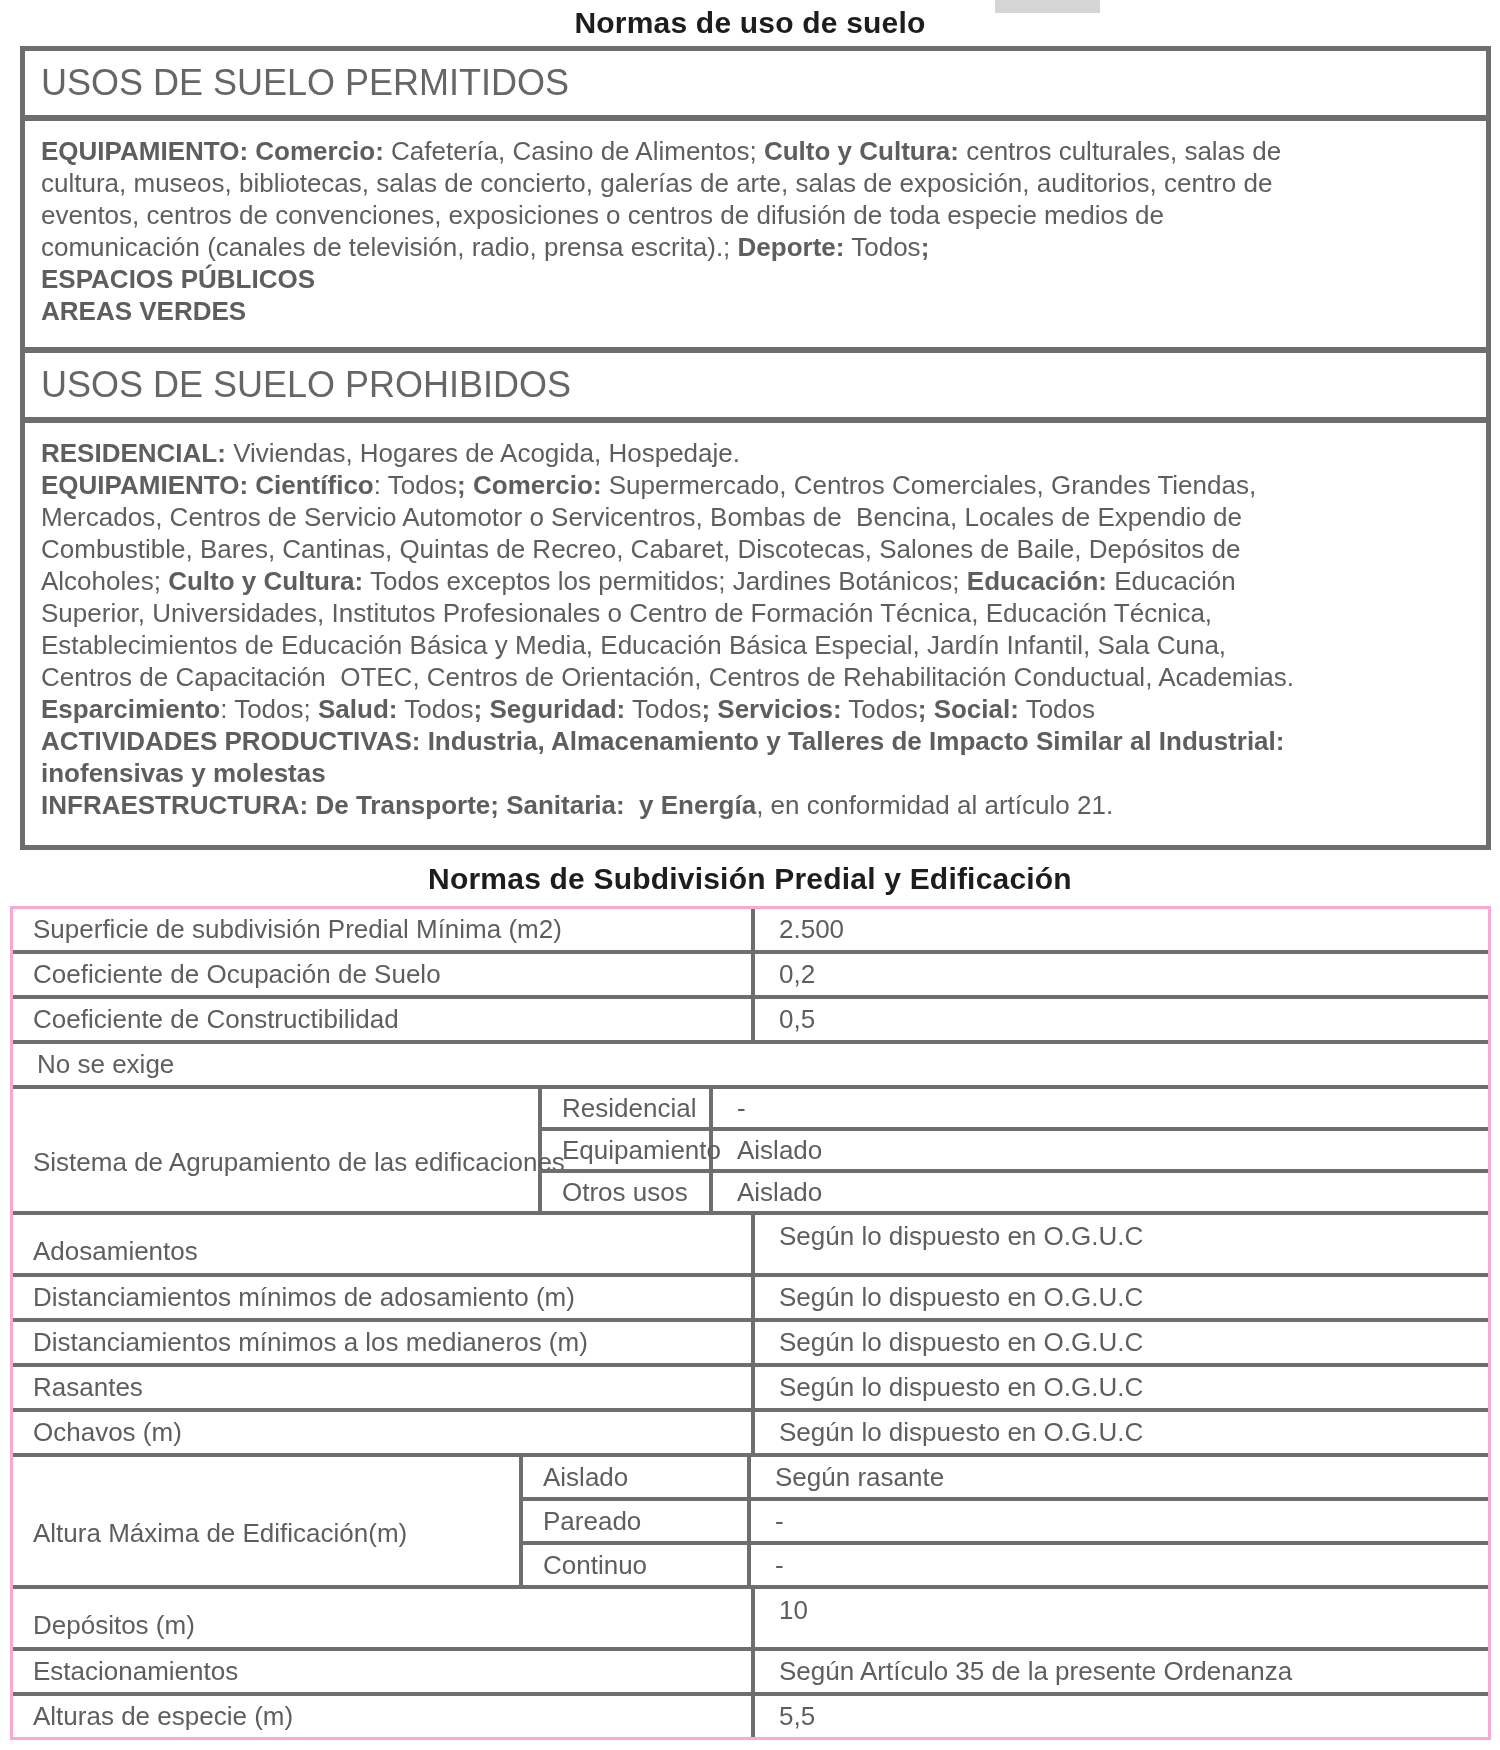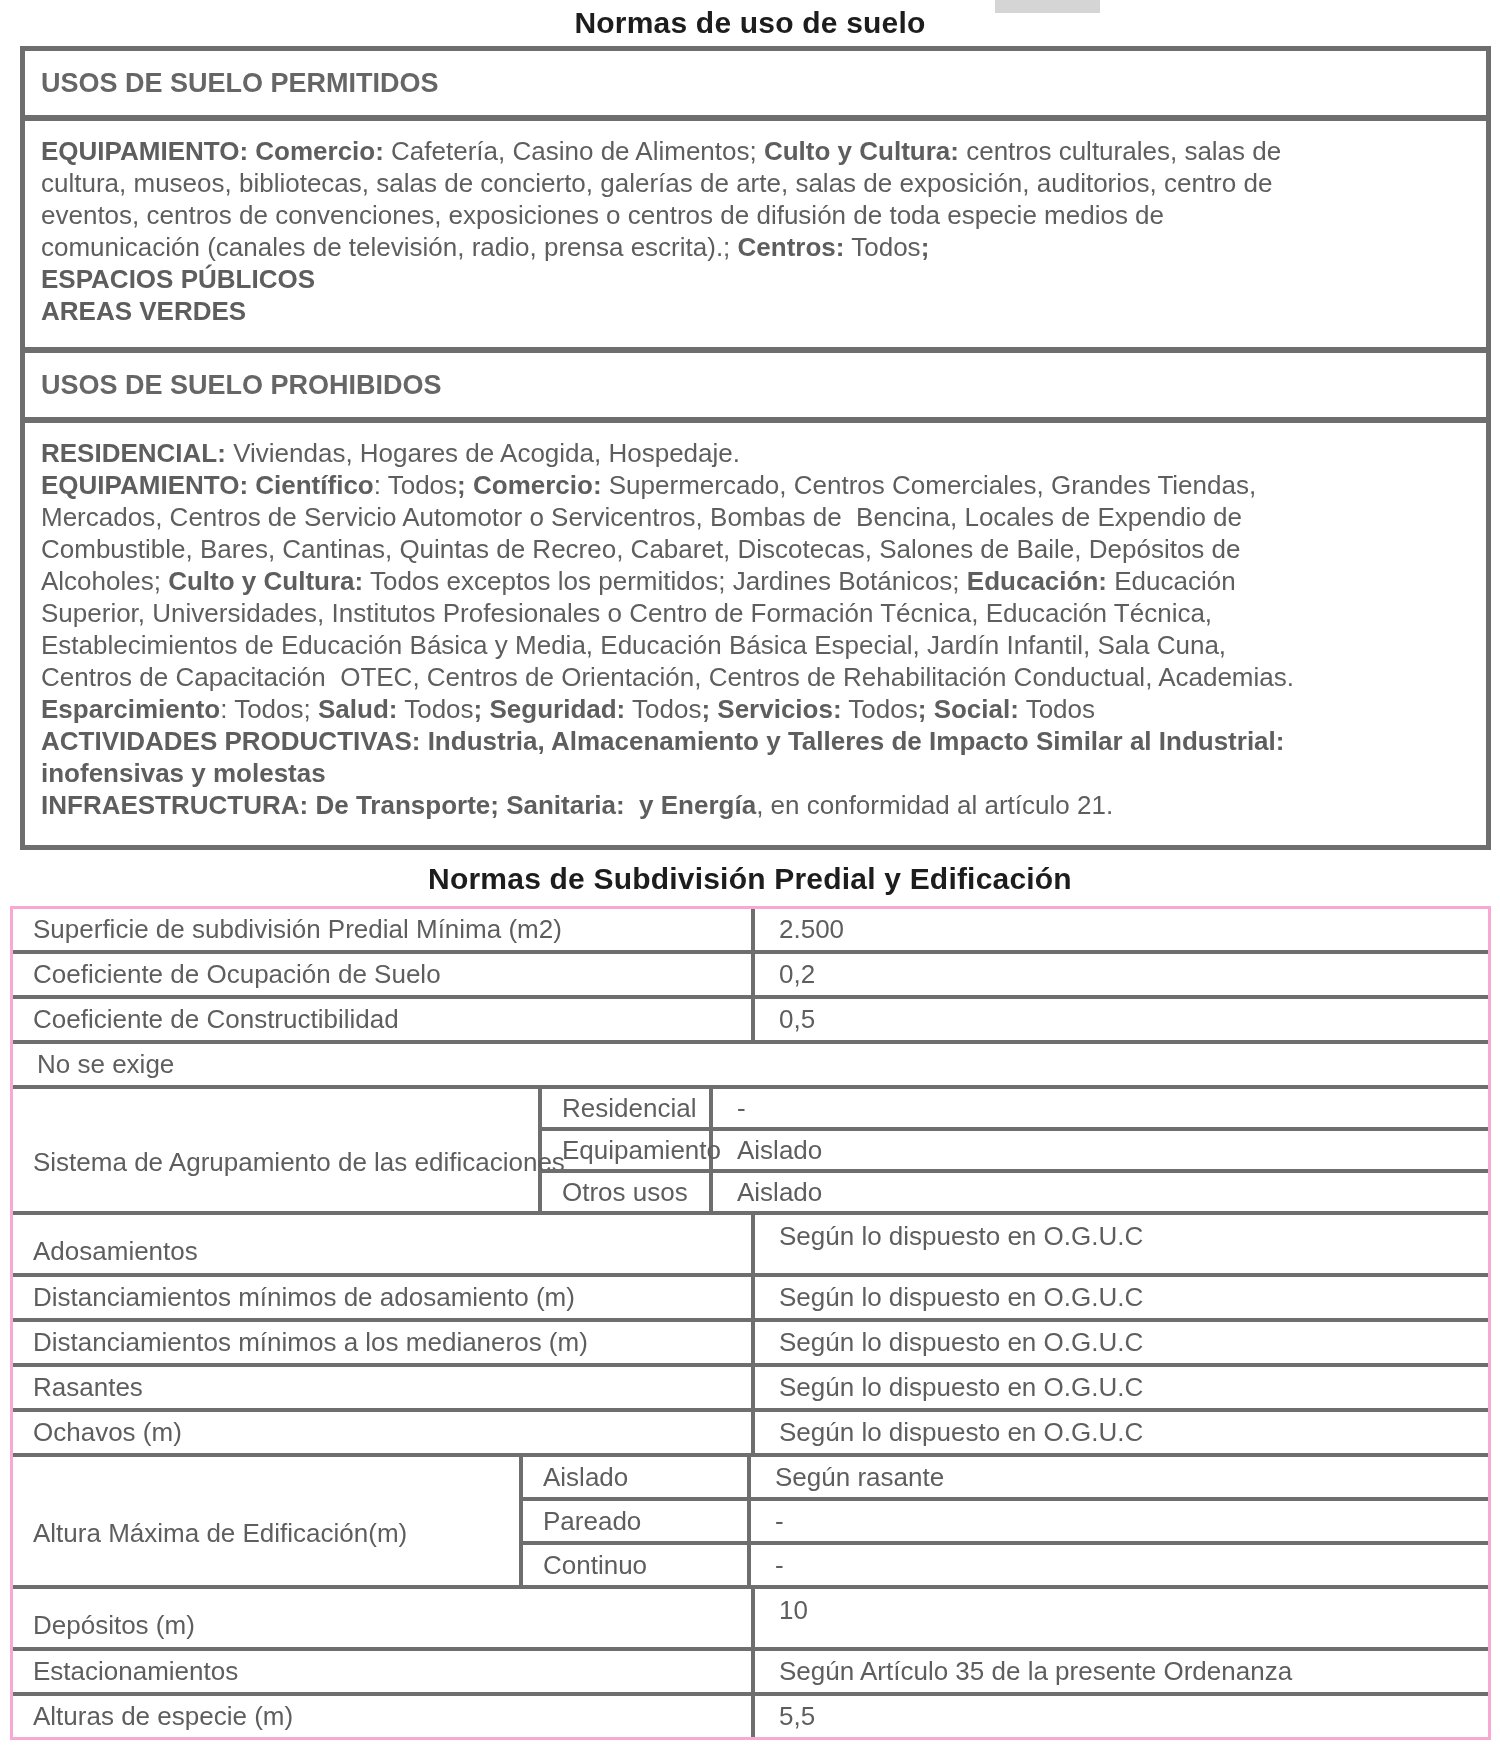--- a/index.html
+++ b/index.html
@@ -17,21 +17,21 @@
 
   
   .usebox{
     margin-left:20px;width:1471px;box-sizing:border-box;
     border:5px solid #6e6e6e;background:#fff;
   }
   .hband{
     height:64px;border-bottom:6px solid #6e6e6e;
     display:flex;align-items:center;padding-left:16px;
   }
-  .hband span{font-size:27px;font-weight:bold;color:#666666;}
+  .hband span{font-size:36px;font-weight:normal;color:#666666;}
   .cband{padding:14px 16px 20px 16px;border-bottom:6px solid #6e6e6e;}
   .cband.last{border-bottom:none;padding-bottom:24px;}
   .tline{
     font-size:26px;line-height:32px;color:#5e5e5e;white-space:pre;
   }
   .tline .b{font-weight:bold;}
 
   
   .stable{
     margin-left:10px;width:1481px;box-sizing:border-box;
@@ -69,21 +69,21 @@
 <h1 class="doc-title">Normas de uso de suelo</h1>
 
 <div class="usebox">
   <div class="hband">
     <span>USOS DE SUELO PERMITIDOS</span>
   </div>
   <div class="cband">
       <div class="tline"><span class="b">EQUIPAMIENTO: Comercio:</span><span> Cafetería, Casino de Alimentos; </span><span class="b">Culto y Cultura:</span><span> centros culturales, salas de</span></div>
       <div class="tline"><span>cultura, museos, bibliotecas, salas de concierto, galerías de arte, salas de exposición, auditorios, centro de</span></div>
       <div class="tline"><span>eventos, centros de convenciones, exposiciones o centros de difusión de toda especie medios de</span></div>
-      <div class="tline"><span>comunicación (canales de televisión, radio, prensa escrita).; </span><span class="b">Centros:</span><span> Todos</span><span class="b">;</span></div>
+      <div class="tline"><span>comunicación (canales de televisión, radio, prensa escrita).; </span><span class="b">Deporte:</span><span> Todos</span><span class="b">;</span></div>
       <div class="tline"><span class="b">ESPACIOS PÚBLICOS</span></div>
       <div class="tline"><span class="b">AREAS VERDES</span></div>
     </div>
   <div class="hband">
     <span>USOS DE SUELO PROHIBIDOS</span>
   </div>
   <div class="cband last">
       <div class="tline"><span class="b">RESIDENCIAL:</span><span> Viviendas, Hogares de Acogida, Hospedaje.</span></div>
       <div class="tline"><span class="b">EQUIPAMIENTO: Científico</span><span>: Todos</span><span class="b">; </span><span class="b">Comercio:</span><span> Supermercado, Centros Comerciales, Grandes Tiendas,</span></div>
       <div class="tline"><span>Mercados, Centros de Servicio Automotor o Servicentros, Bombas de  Bencina, Locales de Expendio de</span></div>

